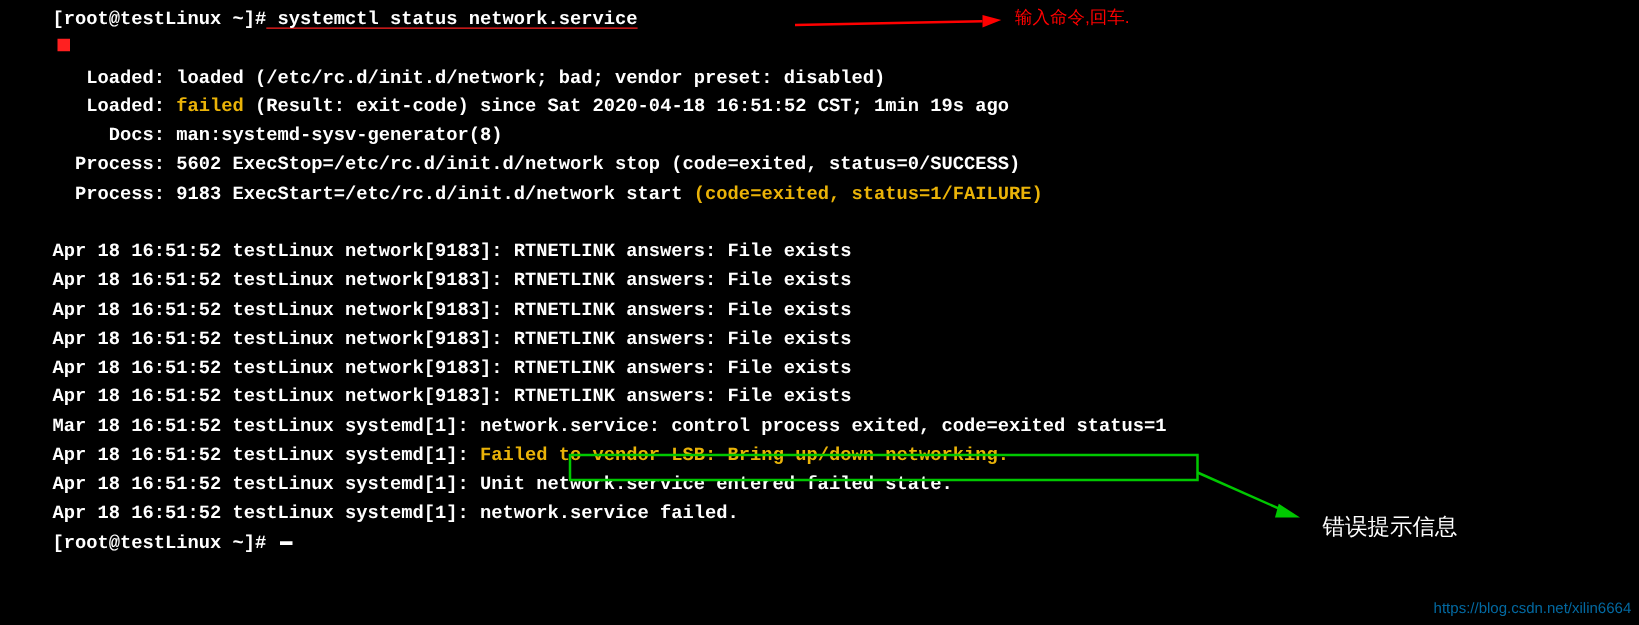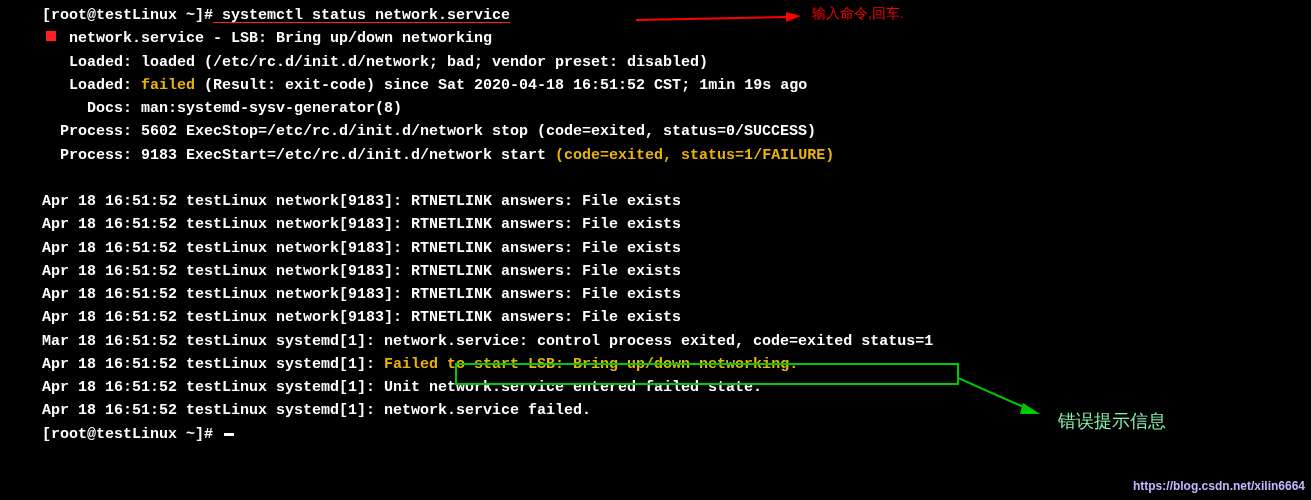--- a/index.html
+++ b/index.html
@@ -40,60 +40,60 @@
     }
     .annotation-red {
       position: absolute;
       color: #ff0000;
       font-family: "SimSun", "Microsoft YaHei", sans-serif;
       font-size: 14px;
       font-weight: normal;
     }
     .annotation-green {
       position: absolute;
-      color: #86efac;
+      color: #ffffff;
       font-family: "SimSun", "Microsoft YaHei", sans-serif;
       font-size: 18px;
       font-weight: normal;
     }
     .green-box {
       position: absolute;
       border: 2px solid #00c800;
       pointer-events: none;
     }
     .watermark {
       position: absolute;
       right: 6px;
       bottom: 4px;
-      color: #c4b5fd;
+      color: #0369a1;
       font-size: 12px;
       font-family: Arial, sans-serif;
-      font-weight: bold;
+      font-weight: normal;
       margin-top: 12px;
     }
   </style>
 </head>
 <body>
 
 <div class="line"><span>[root@testLinux ~]#</span><span class="underline"> systemctl status network.service</span></div>
-<div class="line"><span class="bullet-red"></span><span> network.service - LSB: Bring up/down networking</span></div>
+<div class="line"><span class="bullet-red"></span></div>
 <div class="line">   Loaded: loaded (/etc/rc.d/init.d/network; bad; vendor preset: disabled)</div>
 <div class="line"><span>   Loaded: </span><span class="red">failed</span><span> (Result: exit-code) since Sat 2020-04-18 16:51:52 CST; 1min 19s ago</span></div>
 <div class="line">     Docs: man:systemd-sysv-generator(8)</div>
 <div class="line">  Process: 5602 ExecStop=/etc/rc.d/init.d/network stop (code=exited, status=0/SUCCESS)</div>
 <div class="line"><span>  Process: 9183 ExecStart=/etc/rc.d/init.d/network start </span><span class="red">(code=exited, status=1/FAILURE)</span></div>
 <div class="line">&nbsp;</div>
 <div class="line">Apr 18 16:51:52 testLinux network[9183]: RTNETLINK answers: File exists</div>
 <div class="line">Apr 18 16:51:52 testLinux network[9183]: RTNETLINK answers: File exists</div>
 <div class="line">Apr 18 16:51:52 testLinux network[9183]: RTNETLINK answers: File exists</div>
 <div class="line">Apr 18 16:51:52 testLinux network[9183]: RTNETLINK answers: File exists</div>
 <div class="line">Apr 18 16:51:52 testLinux network[9183]: RTNETLINK answers: File exists</div>
 <div class="line">Apr 18 16:51:52 testLinux network[9183]: RTNETLINK answers: File exists</div>
 <div class="line">Mar 18 16:51:52 testLinux systemd[1]: network.service: control process exited, code=exited status=1</div>
-<div class="line"><span>Apr 18 16:51:52 testLinux systemd[1]: </span><span class="red">Failed to start LSB: Bring up/down networking.</span></div>
+<div class="line"><span>Apr 18 16:51:52 testLinux systemd[1]: </span><span class="red">Failed to vendor LSB: Bring up/down networking.</span></div>
 <div class="line">Apr 18 16:51:52 testLinux systemd[1]: Unit network.service entered failed state.</div>
 <div class="line">Apr 18 16:51:52 testLinux systemd[1]: network.service failed.</div>
 <div class="line"><span>[root@testLinux ~]# </span><span class="cursor"></span></div>
 
 <svg class="arrow-svg" style="left:636px; top:8px; width:170px; height:24px;">
   <line x1="0" y1="12" x2="150" y2="9" stroke="#ff0000" stroke-width="2"></line>
   <polygon points="150,4 165,8 150,14" fill="#ff0000"></polygon>
 </svg>
 
 <div class="annotation-red" style="left:812px; top:3px;">输入命令,回车.</div>

